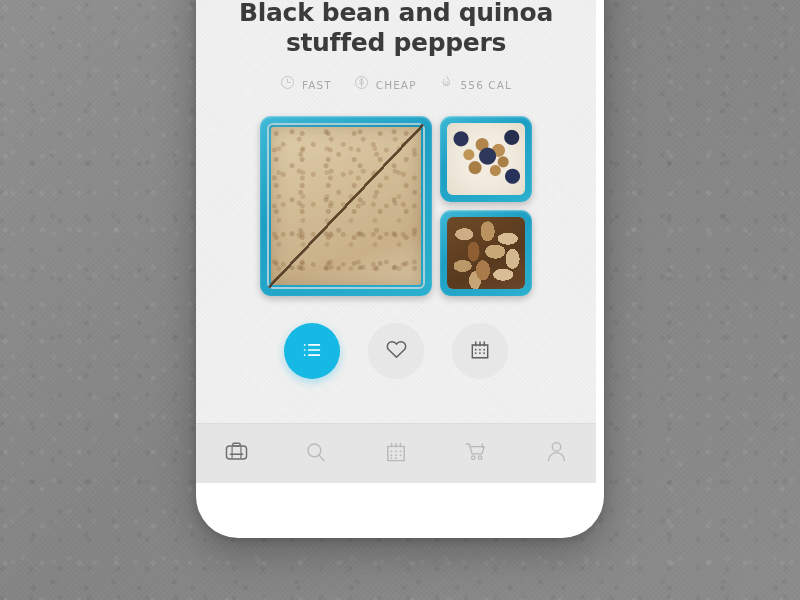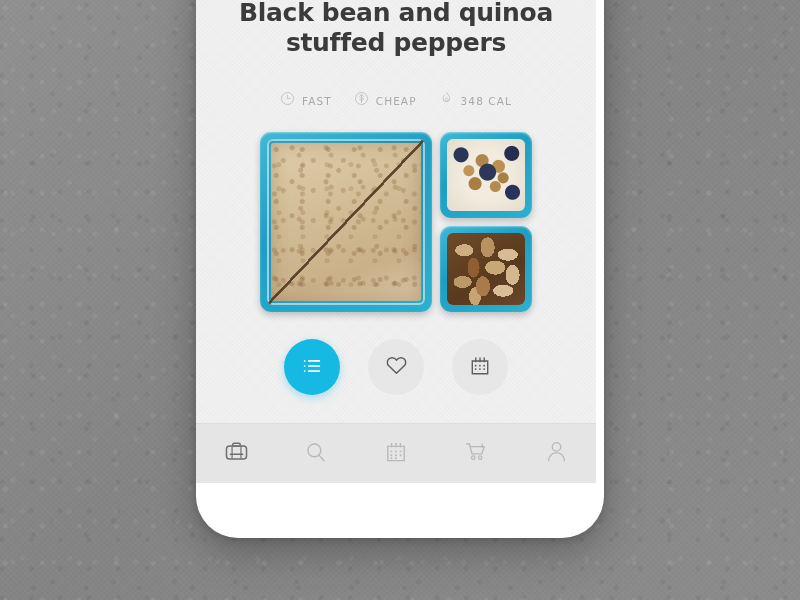--- a/index.html
+++ b/index.html
@@ -82,21 +82,21 @@
   }
 
   
   #meta-row {
     display: flex;
     justify-content: center;
     align-items: center;
     gap: 22px;
     margin-top: 17px;
   }
-  .meta-item { display: flex; align-items: center; gap: 7px; margin-top: 16px; }
+  .meta-item { display: flex; align-items: center; gap: 7px; }
   .meta-label {
     font-size: 10.5px;
     letter-spacing: 1.1px;
     color: #a8a8a8;
     font-weight: normal;
     white-space: nowrap;
   }
   .meta-ico { display: block; }
 
   
@@ -276,21 +276,21 @@
           <span class="meta-label">CHEAP</span>
         </div>
 
         <div class="meta-item">
           <span class="meta-ico">
             <svg width="15" height="15" viewBox="0 0 20 20" fill="none" stroke="#bdbdbd" stroke-width="1.1" stroke-linecap="round" stroke-linejoin="round">
               <path d="M10.4 2.4c.6 2.6 3.8 4 3.8 7.6a4.4 4.4 0 0 1-8.8 0c0-2 1-3 1.8-4.2"></path>
               <path d="M9.6 9c-.9.8-1.4 1.6-1.4 2.6a2 2 0 0 0 3.9 0c0-.9-.5-1.6-1.2-2.3"></path>
             </svg>
           </span>
-          <span class="meta-label">348 CAL</span>
+          <span class="meta-label">556 CAL</span>
         </div>
 
       </div>
     </div>
 
     <div id="food-photo-wrap">
       <div id="bento">
 
         <div class="box" id="box-main">
           <div class="box-inner">

